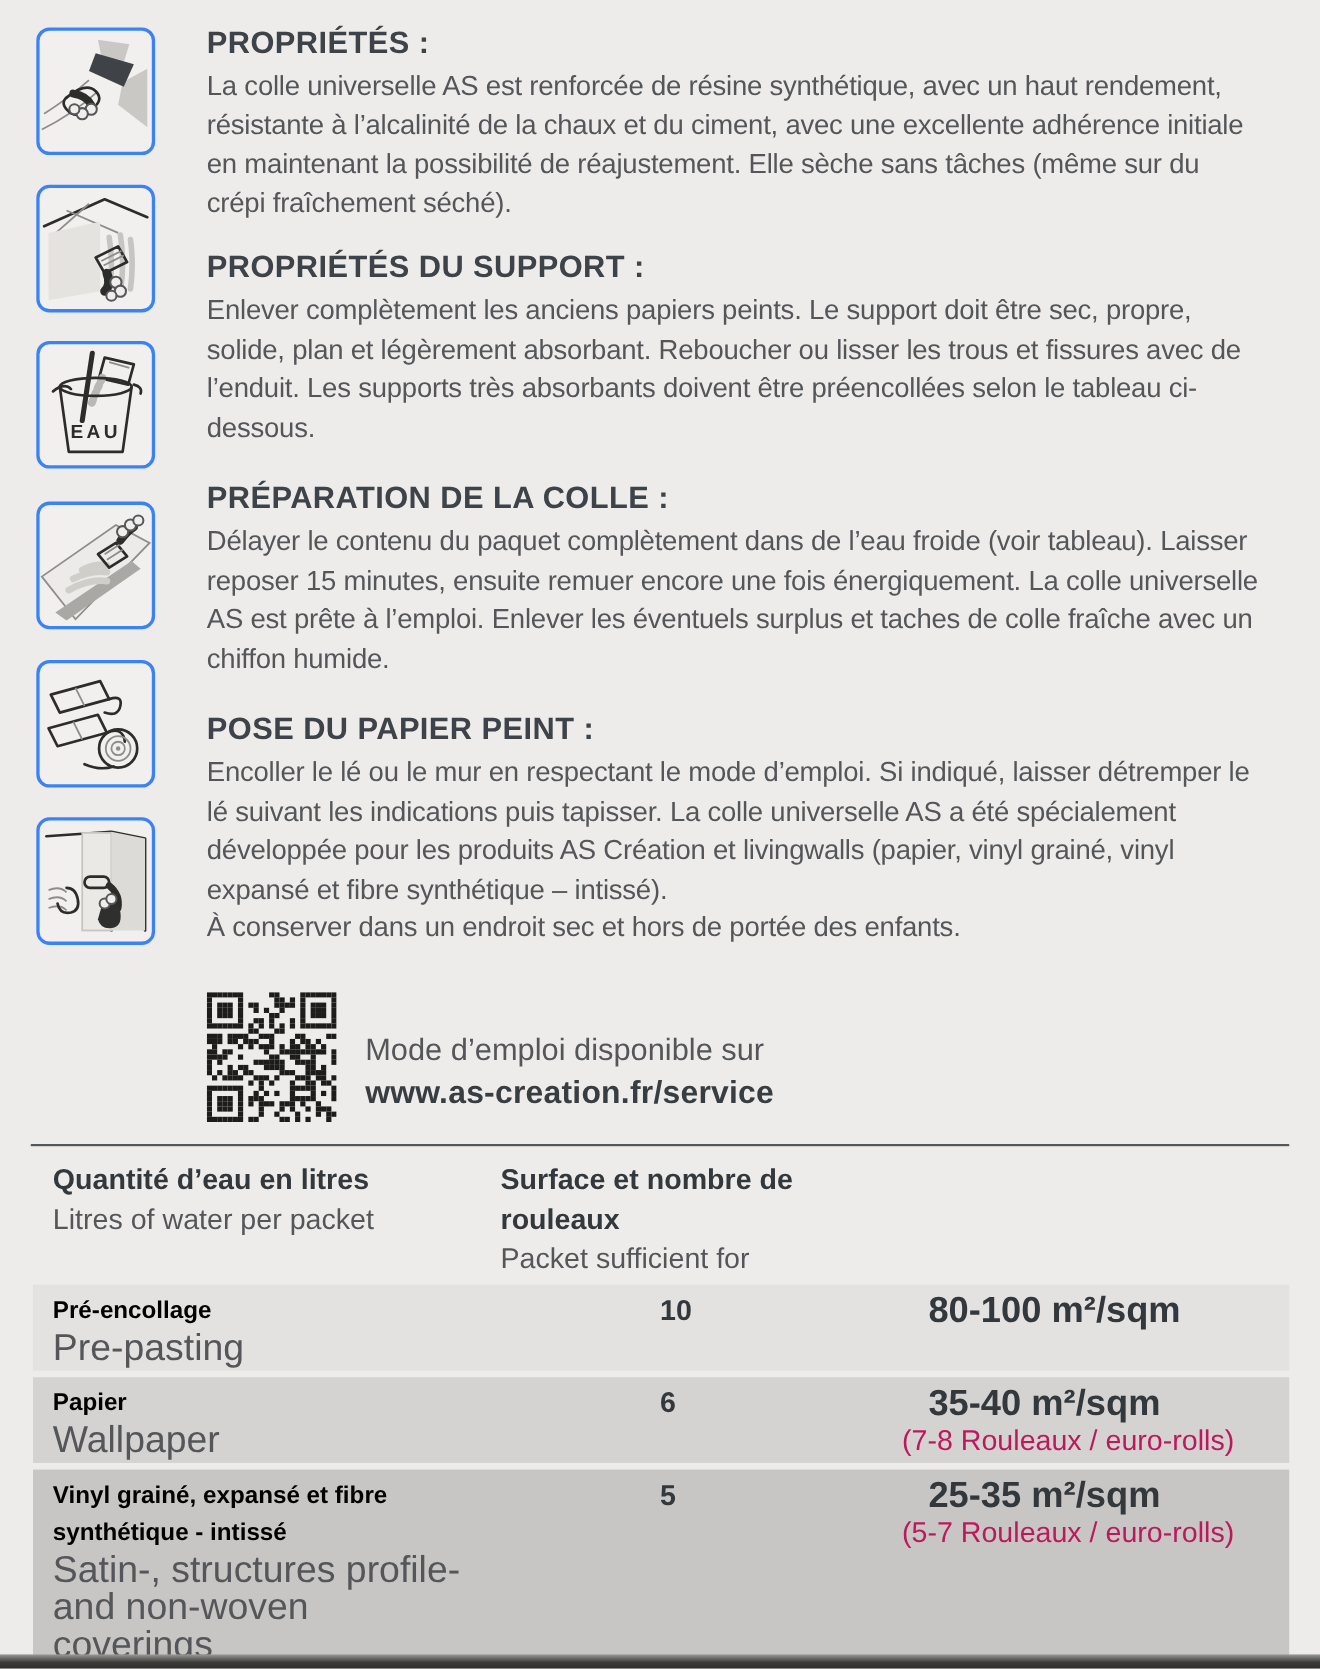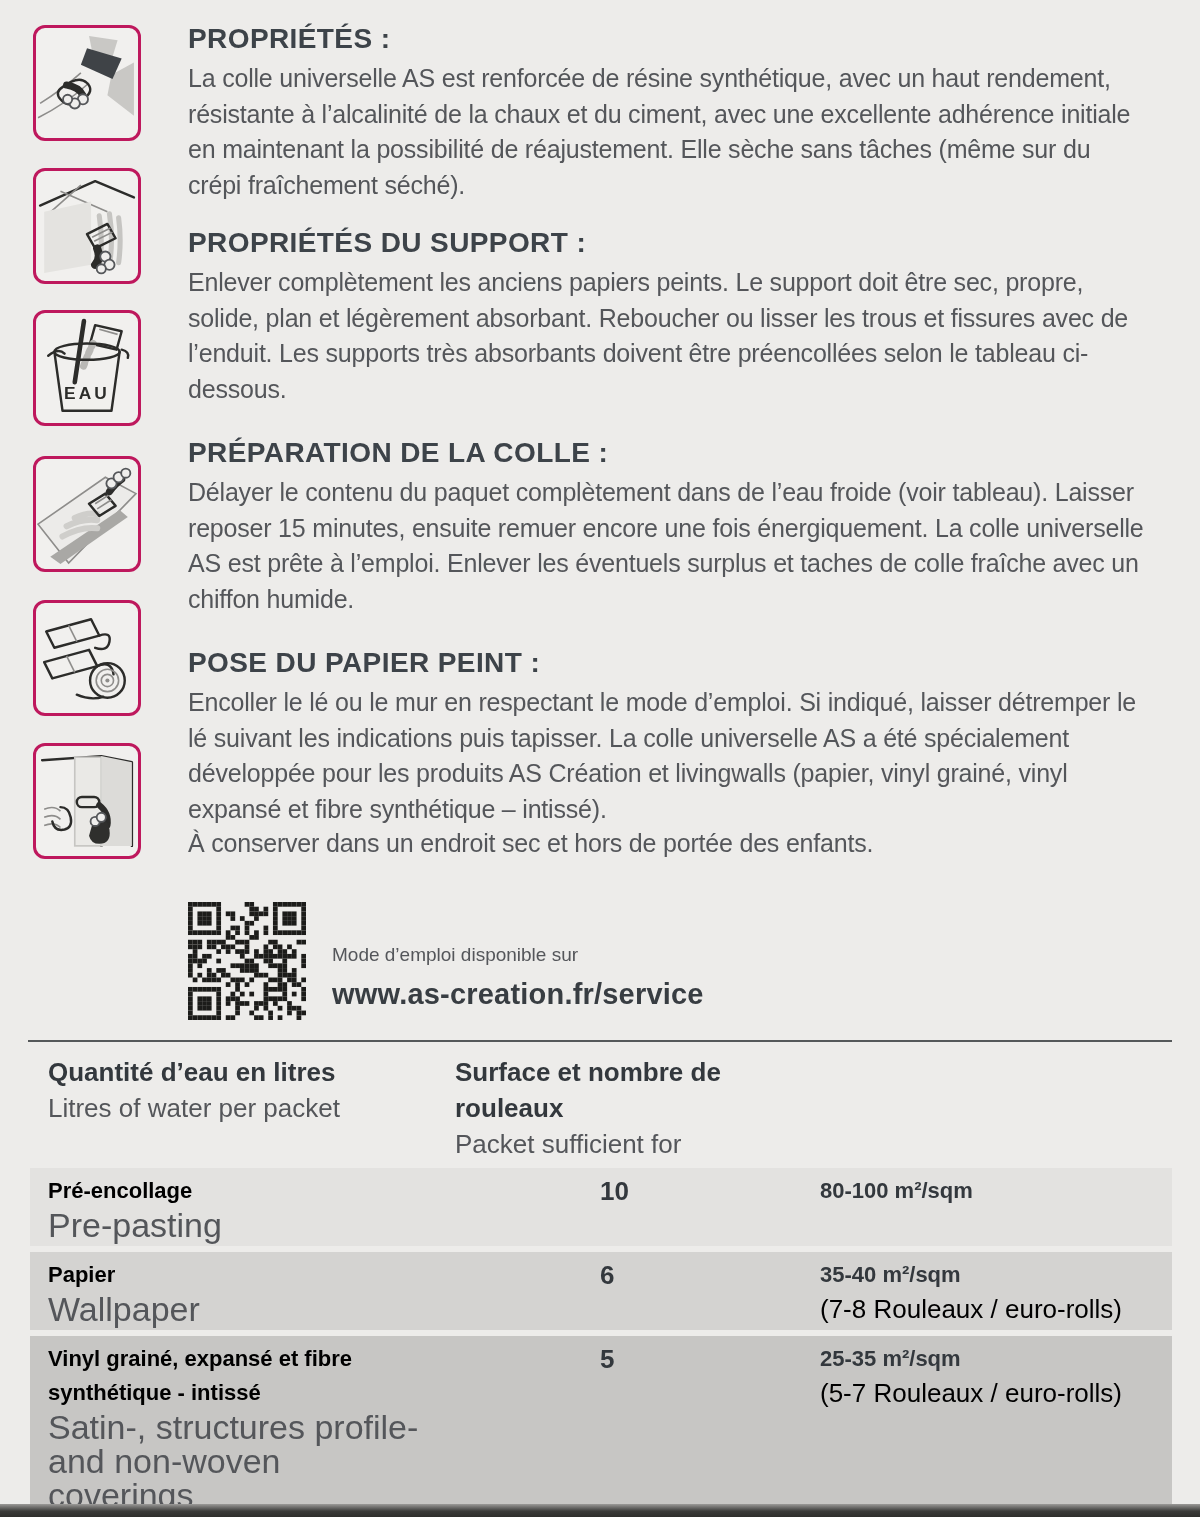--- a/index.html
+++ b/index.html
@@ -10,21 +10,21 @@
     position:relative;
     overflow:hidden;
     color:#54565a;
   }
   .page { position:absolute; inset:0; }
 
   
   .icon-col { position:absolute; left:33px; top:0; width:110px; }
   .icon-box {
     position:absolute; left:0; width:108px; height:116px;
-    border:3px solid #be185d; border-radius:12px;
+    border:3px solid #3b82f6; border-radius:12px;
     background:#f1f0ee; overflow:hidden;
   }
   .icon-box svg { width:100%; height:100%; display:block; }
   #ic1{top:25px} #ic2{top:168px} #ic3{top:310px} #ic4{top:456px} #ic5{top:600px} #ic6{top:743px}
 
   
   .content { position:absolute; left:188px; top:0; width:956px; height:1005px; }
   .sec { position:absolute; left:0; width:100%; }
   .sec h2 {
     font-size:28px; line-height:34px; font-weight:bold;
@@ -32,43 +32,43 @@
   }
   .sec p, .note {
     font-size:25px; line-height:35.5px; color:#54565a; letter-spacing:-.2px;
   }
   #sec1{top:22px} #sec2{top:226px} #sec3{top:436px} #sec4{top:646px}
   .note { position:absolute; top:826px; left:0; }
 
   .qr-row { position:absolute; top:902px; left:0; display:flex; align-items:flex-end; }
   .qr { width:118px; height:118px; flex:0 0 auto; }
   .qr-captions { margin-left:26px; padding-bottom:6px; }
-  .qr-caption { font-size:19px; line-height:38px; color:#54565a;margin-top:12px; }
+  .qr-caption { font-size:28px; line-height:38px; color:#54565a;margin-top:12px; }
   .qr-url { font-size:29px; line-height:40px; font-weight:bold; color:#383d42; letter-spacing:.2px; }
 
   
   .table-block { position:absolute; left:0; top:1040px; width:1200px; }
   .divider { border-top:2px solid #55585a; margin:0 28px 0 28px; }
   .thead {
     display:grid; grid-template-columns:407px 365px 1fr;
     padding:12px 30px 0 48px;
   }
   .th-fr { font-size:26px; line-height:36px; font-weight:bold; color:#33383d; }
   .th-en { font-size:26px; line-height:36px; color:#54565a; }
   .th-col3 { max-width:320px; }
   .trow {
     display:grid; grid-template-columns:407px 365px 1fr;
     margin:6px 28px 0 30px; padding:6px 0 4px 18px;
   }
   #row3 { }
   .cell-use-fr { font-size:22px; line-height:34px; font-weight:bold; color:#000000; max-width:380px; }
   .cell-use-en { font-size:34px; line-height:34px; color:#54565a; max-width:380px; }
   .cell-litres { font-size:26px; line-height:34px; font-weight:bold; color:#33383d; padding-left:145px; }
-  .cell-surface { font-size:22px; line-height:34px; font-weight:bold; color:#33383d; }
-  .cell-rolls { font-size:26px; line-height:34px; color:#000000; }
+  .cell-surface { font-size:33px; line-height:34px; font-weight:bold; color:#33383d;margin-left:24px; }
+  .cell-rolls { font-size:26px; line-height:34px; color:#be185d; }
 
   .bottom-bar {
     position:absolute; left:0; right:0; bottom:0; height:13px;
     background:linear-gradient(to bottom,#9b9a98,#3b3b39 55%,#2d2d2b);
   }
 
   
   .ln { fill:none; stroke:#2c2c2a; stroke-width:2.4; stroke-linecap:round; stroke-linejoin:round; }
   .thin { fill:none; stroke:#8e8d8b; stroke-width:1.6; }
   .shade { fill:#c9c8c5; }

